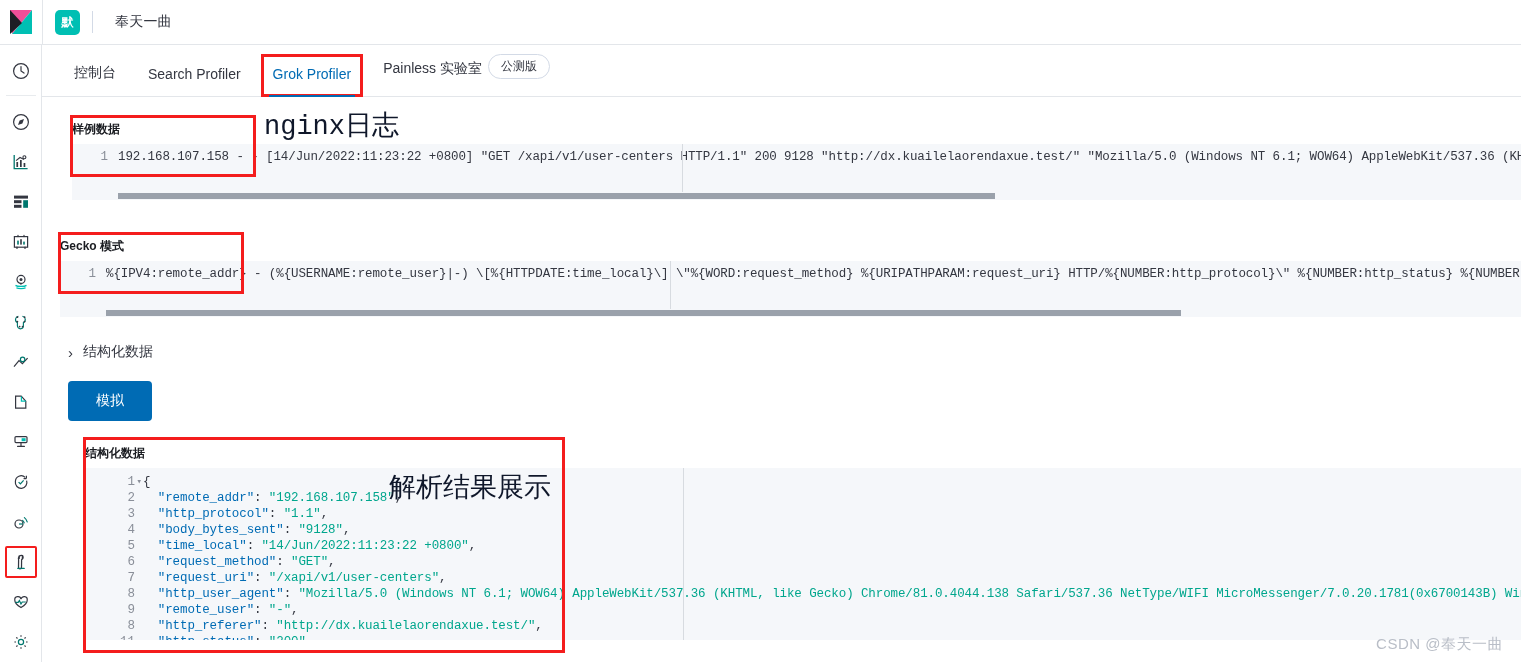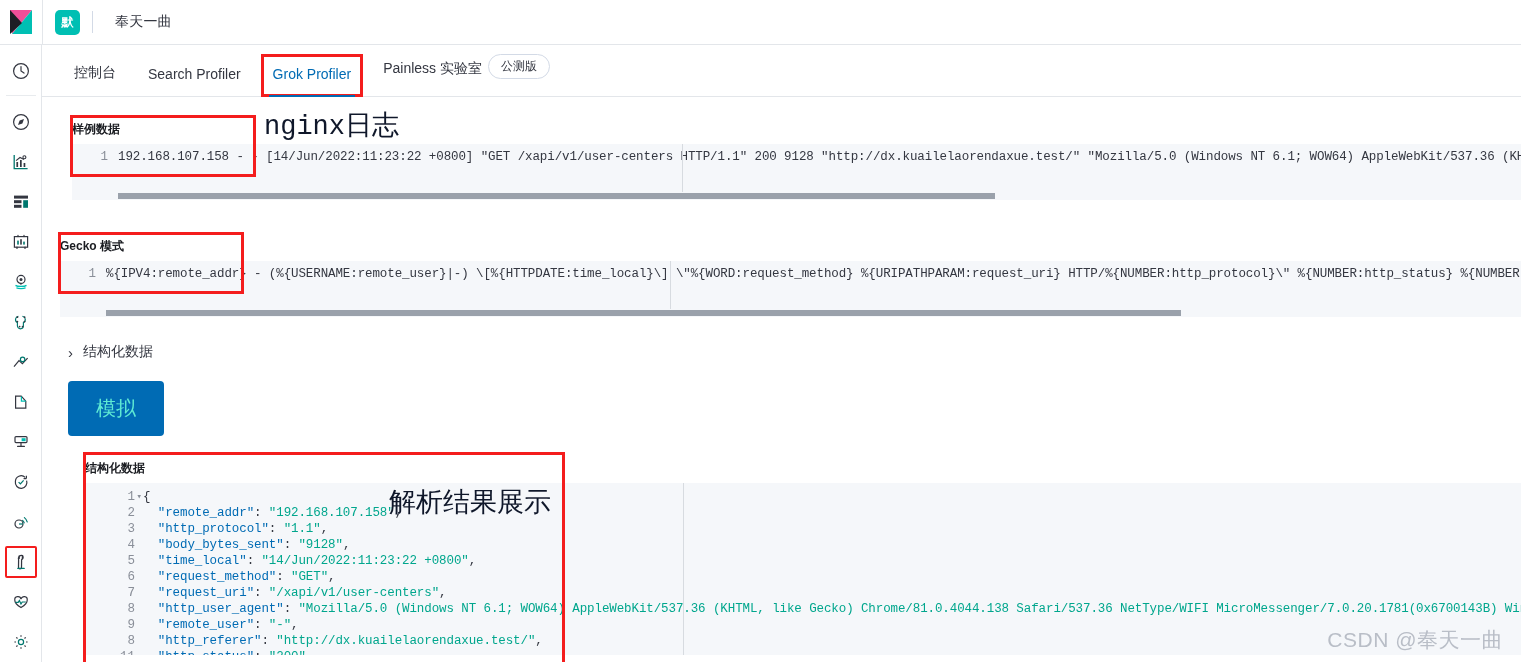--- a/index.html
+++ b/index.html
@@ -122,22 +122,22 @@
     letter-spacing: 0px; white-space: nowrap; font-family: Liberation Mono, monospace;
   }
 
   
   .accordion {
     display: flex; align-items: center; gap: 10px; margin: 26px 0 0 8px;
     font-size: 14px; color: #343741; cursor: pointer;
   }
   .chev { color: #343741; font-size: 15px; display: inline-block; }
   .sim-btn {
-    margin: 20px 0 0 8px; background: #006BB4; color: #5eead4; border: none;
-    border-radius: 4px; font-size: 20px; padding: 0 28px; height: 55px;
+    margin: 20px 0 0 8px; background: #006BB4; color: #ffffff; border: none;
+    border-radius: 4px; font-size: 14px; padding: 0 28px; height: 40px;
     cursor: pointer; font-family: "Liberation Sans", sans-serif;
   }
 
   
   .out-block { margin-top: 22px; position: relative; margin-left: 25px; }
   .out-editor {
     background: #f5f7fa; height: 172px; overflow: hidden; position: relative;
   }
   .out-inner { display: flex; height: 172px; }
   .out-gutter {
@@ -151,21 +151,21 @@
     font-family: "Liberation Mono", monospace; font-size: 12.5px; line-height: 16px;
     white-space: pre; padding-top: 6px; color: #343741; flex: 1;
     overflow: hidden; position: relative; letter-spacing: -0.1px;
   }
   .s-key { color: #006BB4; }
   .s-str { color: #00a68d; }
   .s-pun { color: #343741; }
 
   .watermark {
     position: absolute; right: 18px; bottom: 8px;
-    color: #b9bec7; font-size: 21px; letter-spacing: .5px;
+    color: #b9bec7; font-size: 15px; letter-spacing: .5px;
   }
 </style>
 </head>
 <body>
 
 <div id="app">
 
   <div class="header">
     <div class="logo-cell">
       <svg class="kbn-logo" viewBox="0 0 22 24">

